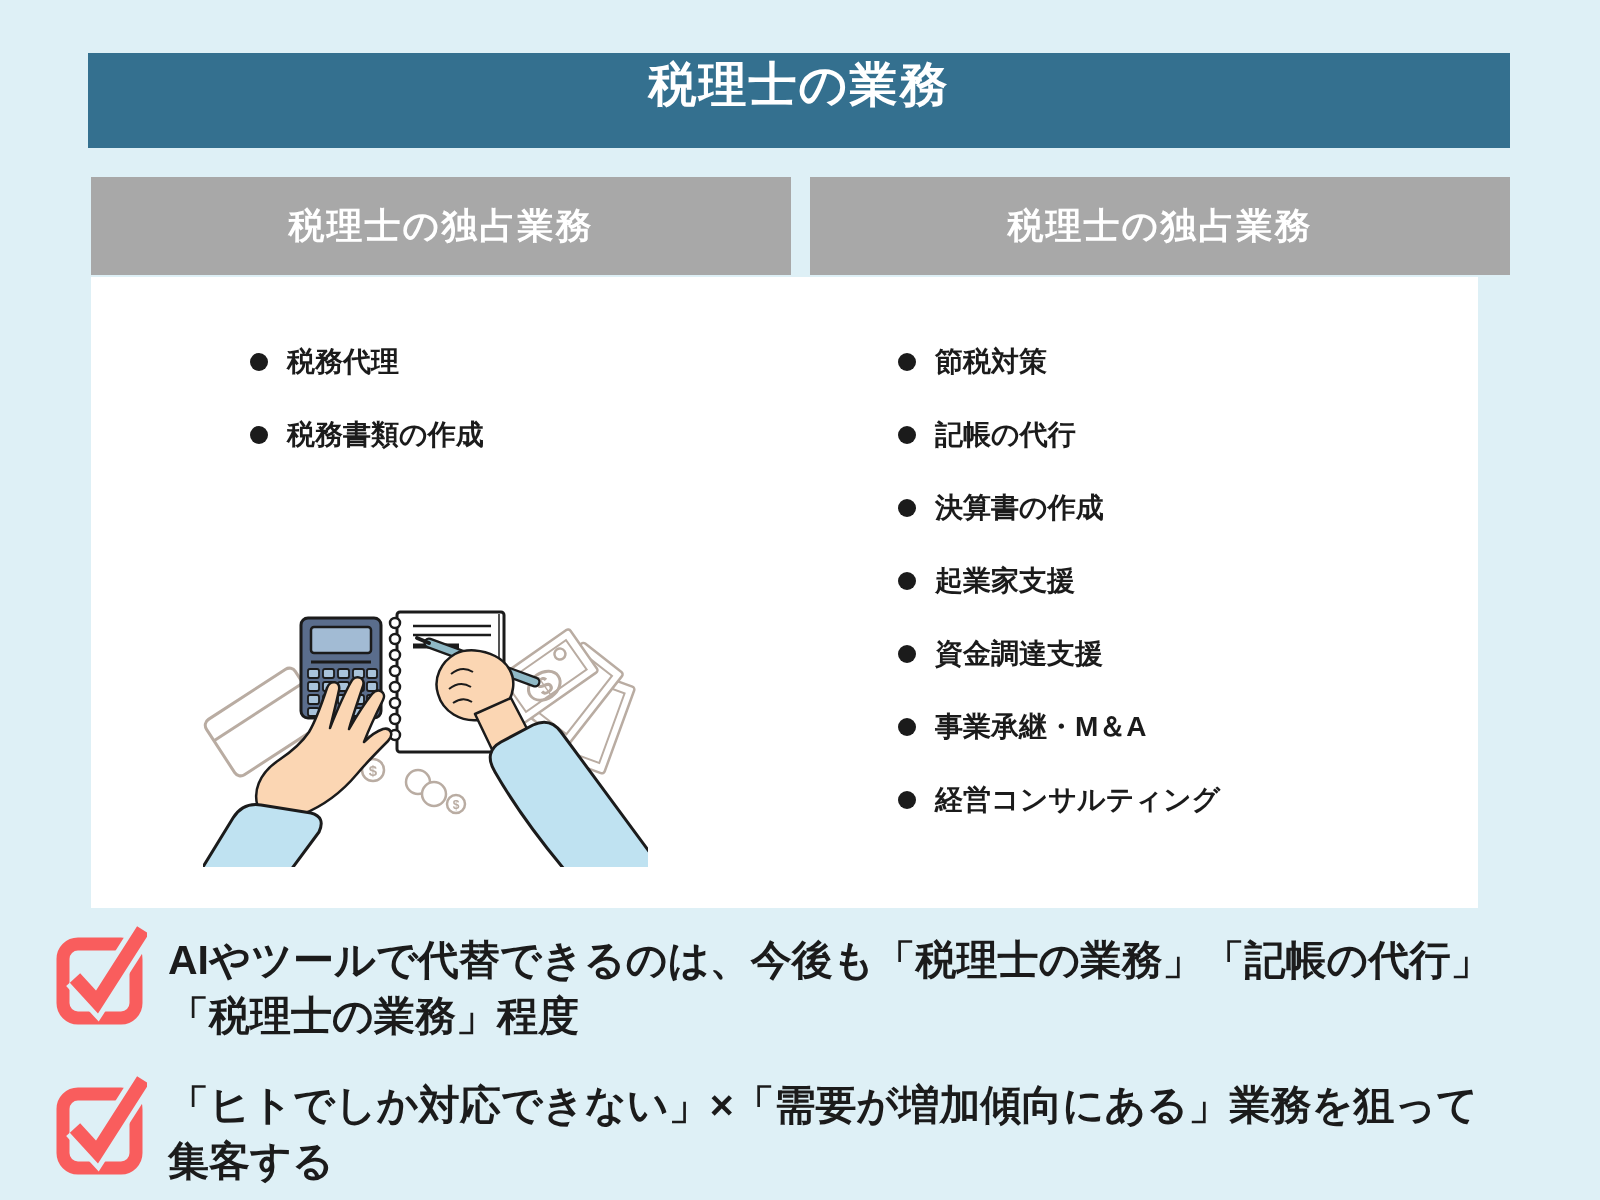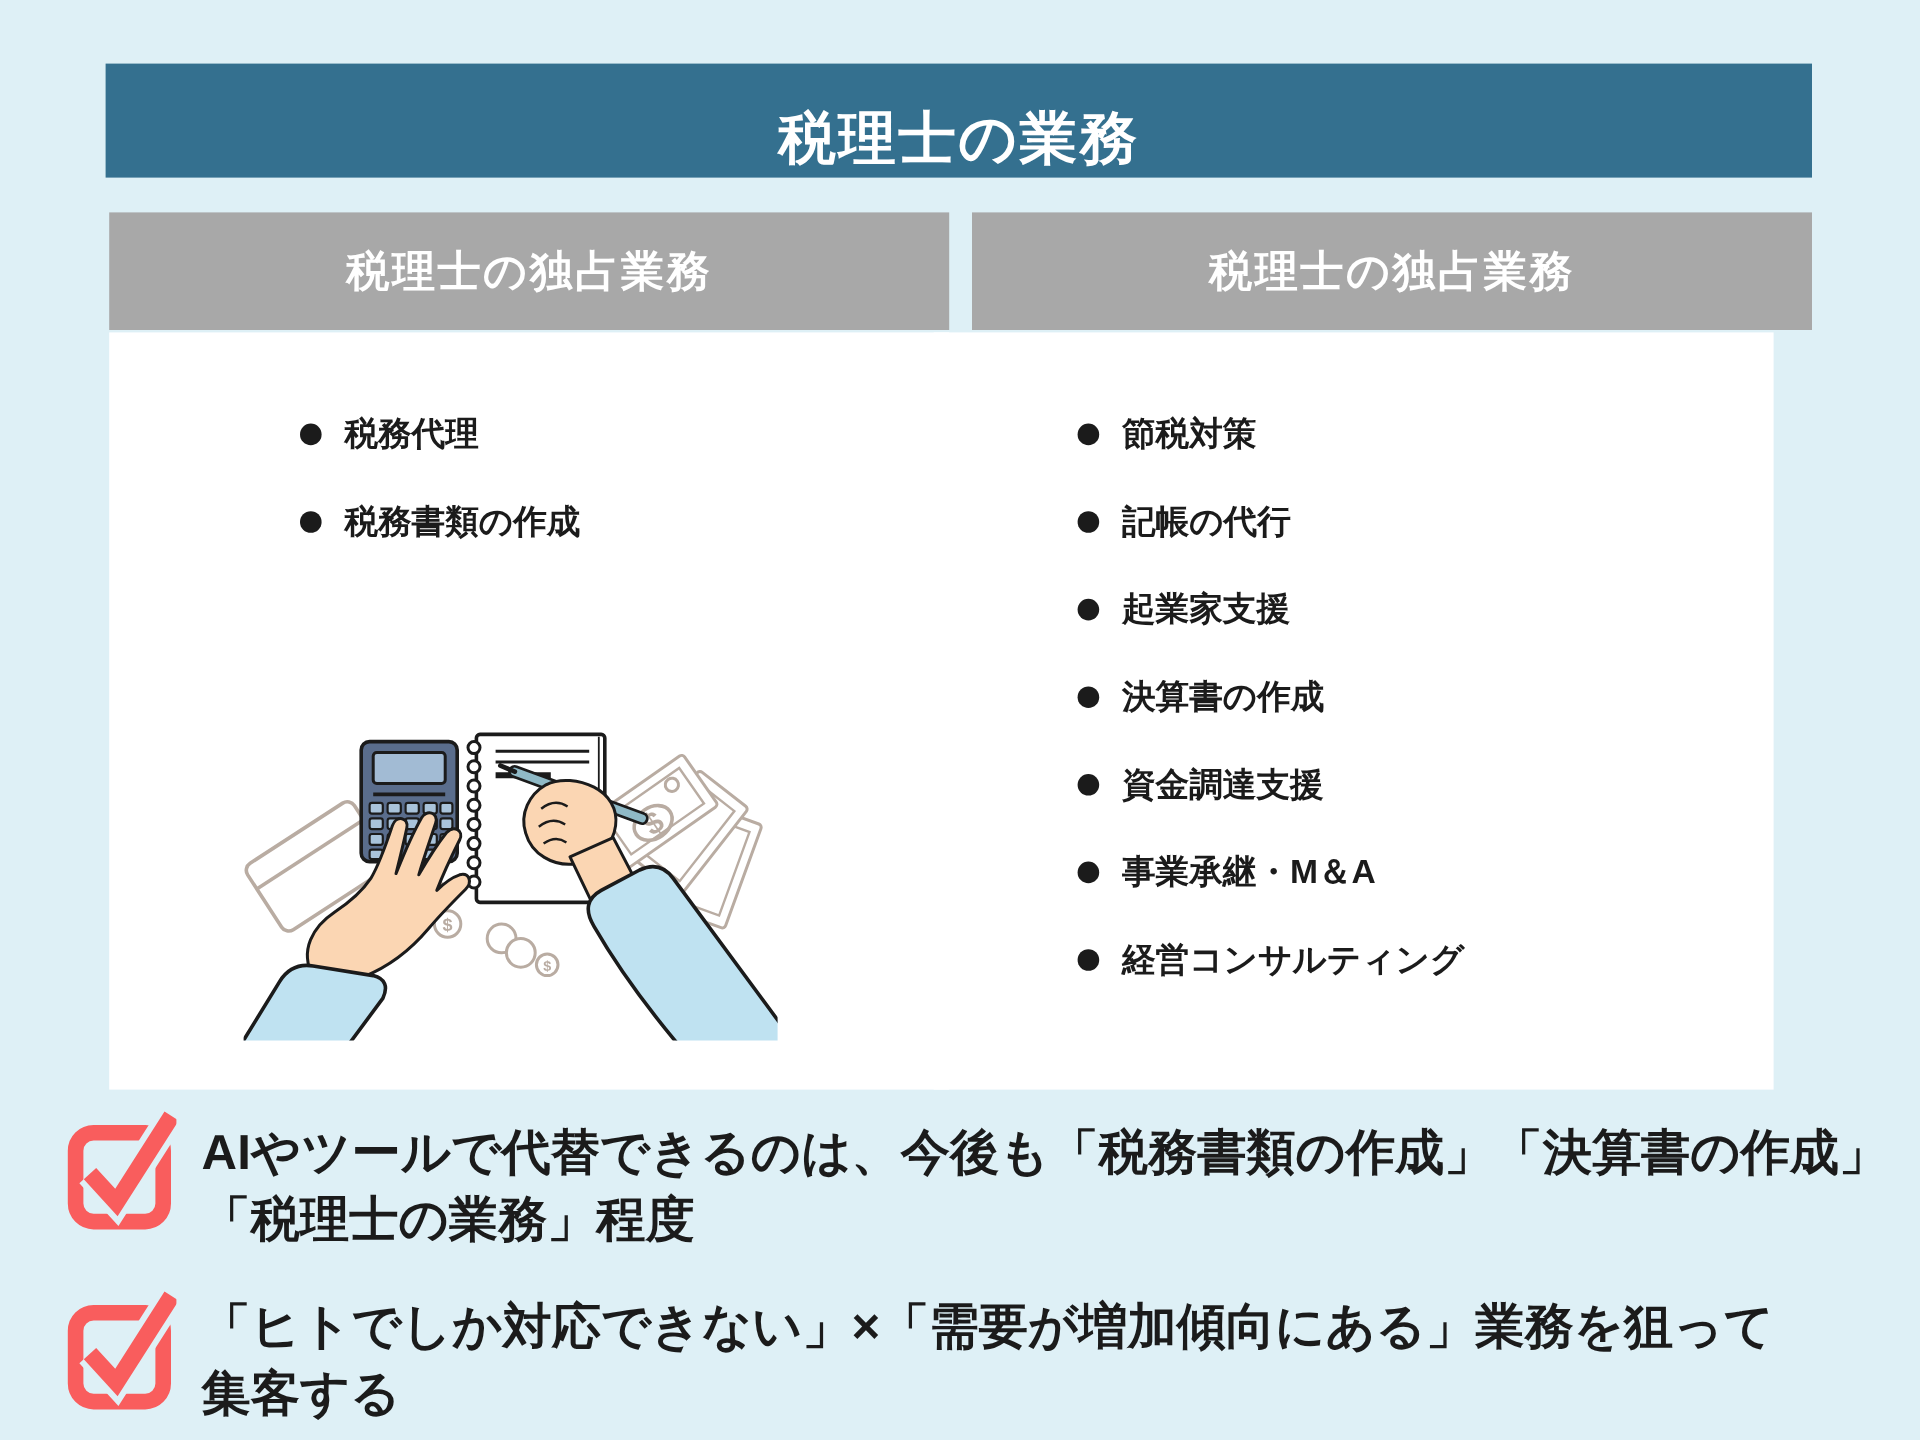--- a/index.html
+++ b/index.html
@@ -3,21 +3,21 @@
 <meta charset="utf-8">
 <style>
   html,body{margin:0;padding:0}
   .canvas{
     position:relative;width:1600px;height:1200px;overflow:hidden;
     background:#def0f6;color:#1b1b1b;
     font-family:"Liberation Sans","DejaVu Sans",sans-serif;font-weight:700;
   }
   .title-bar{
     position:absolute;left:88px;top:53px;width:1422px;height:95px;
-    background:#34708f;display:flex;align-items:flex-end;justify-content:center;
+    background:#34708f;display:flex;align-items:flex-start;justify-content:center;
   }
   .title-bar .t{font-size:48px;color:#ffffff;letter-spacing:2px}
   .col-header{
     position:absolute;top:177px;width:700px;height:98px;background:#a8a8a8;
     display:flex;align-items:center;justify-content:center;
     font-size:36px;color:#ffffff;letter-spacing:2px;
   }
   .col-header.left{left:91px}
   .col-header.right{left:810px}
   .panel{position:absolute;top:277px;width:700px;height:631px;background:#ffffff}
@@ -187,25 +187,25 @@
         <li class="item">
         <span class="bullet"></span>
         <span>節税対策</span>
       </li>
         <li class="item">
         <span class="bullet"></span>
         <span>記帳の代行</span>
       </li>
         <li class="item">
         <span class="bullet"></span>
+        <span>決算書の作成</span>
+      </li>
+        <li class="item">
+        <span class="bullet"></span>
         <span>起業家支援</span>
-      </li>
-        <li class="item">
-        <span class="bullet"></span>
-        <span>決算書の作成</span>
       </li>
         <li class="item">
         <span class="bullet"></span>
         <span>資金調達支援</span>
       </li>
         <li class="item">
         <span class="bullet"></span>
         <span>事業承継・M＆A</span>
       </li>
         <li class="item">
@@ -214,21 +214,21 @@
       </li>
       </ul>
   </div>
 
   <svg class="note-icon n1" viewBox="0 0 92 108" aria-hidden="true">
     <rect x="8" y="26" width="73" height="74" rx="15" fill="none" stroke="#f95d5d" stroke-width="13"></rect>
     <polyline points="20,60 42,84 88,12" fill="none" stroke="#def0f6" stroke-width="24"></polyline>
     <polyline points="20,60 42,84 88,12" fill="none" stroke="#f95d5d" stroke-width="14"></polyline>
   </svg>
   <div class="note-text n1">
-      <div class="note-line">AIやツールで代替できるのは、今後も「税務書類の作成」「決算書の作成」</div>
+      <div class="note-line">AIやツールで代替できるのは、今後も「税理士の業務」「記帳の代行」</div>
       <div class="note-line">「税理士の業務」程度</div>
     </div>
 
   <svg class="note-icon n2" viewBox="0 0 92 108" aria-hidden="true">
     <rect x="8" y="26" width="73" height="74" rx="15" fill="none" stroke="#f95d5d" stroke-width="13"></rect>
     <polyline points="20,60 42,84 88,12" fill="none" stroke="#def0f6" stroke-width="24"></polyline>
     <polyline points="20,60 42,84 88,12" fill="none" stroke="#f95d5d" stroke-width="14"></polyline>
   </svg>
   <div class="note-text n2">
       <div class="note-line">「ヒトでしか対応できない」×「需要が増加傾向にある」業務を狙って</div>

